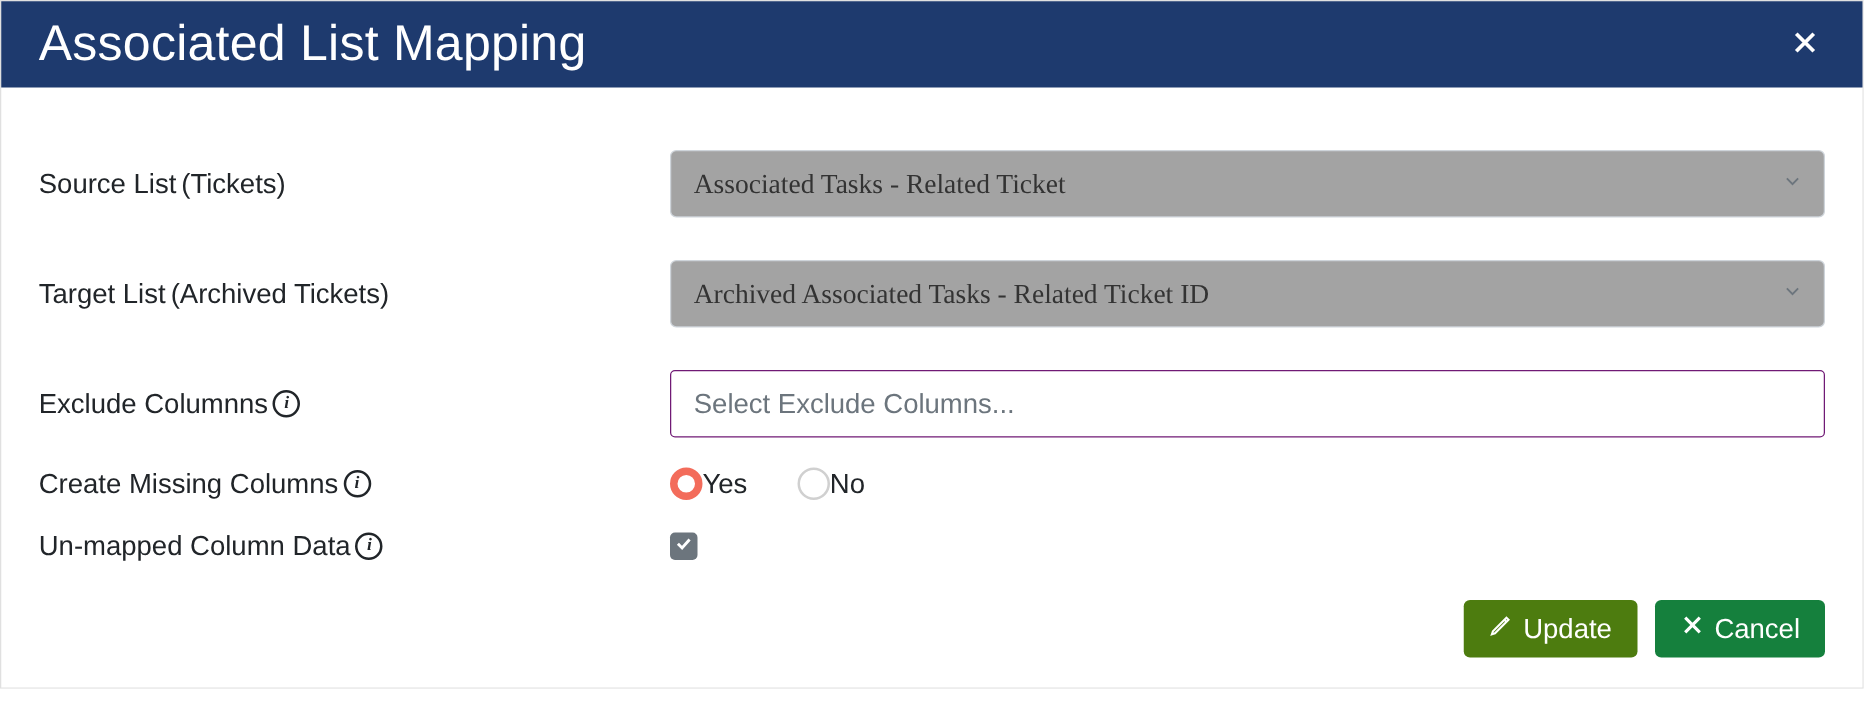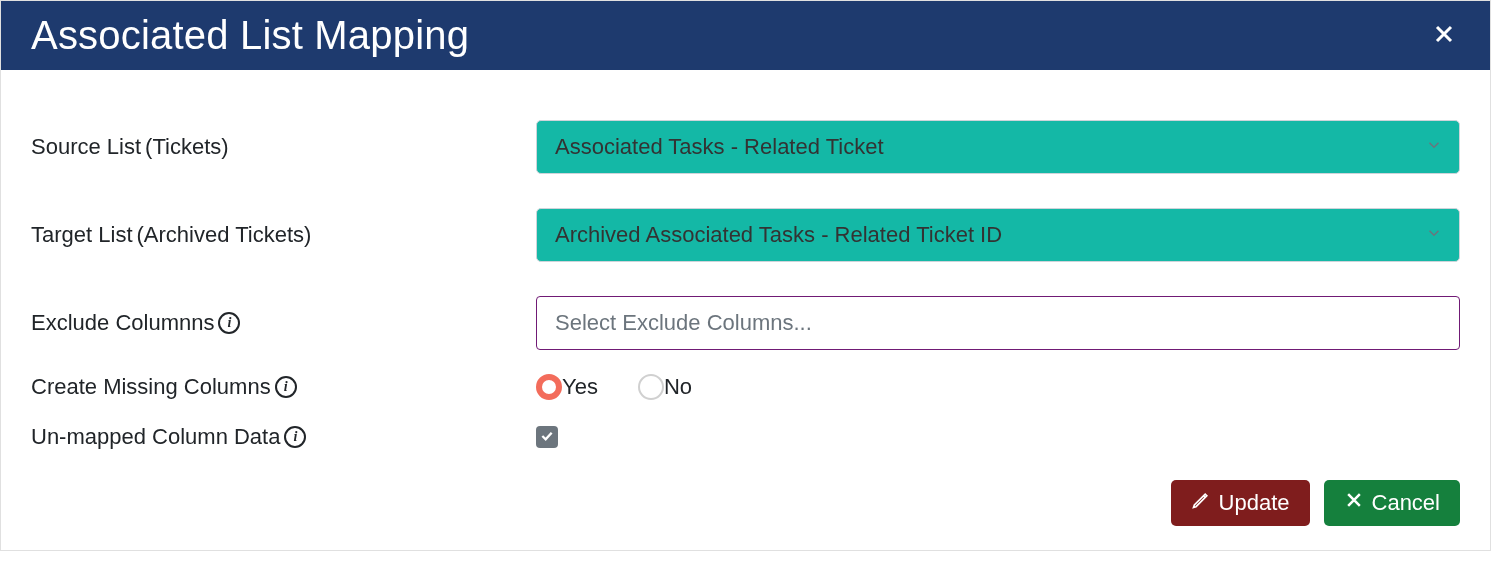--- a/index.html
+++ b/index.html
@@ -25,44 +25,45 @@
       display: inline-flex; align-items: center; justify-content: center;
       width: 22px; height: 22px; border: 2px solid #212529; border-radius: 50%;
       font-family: Georgia, 'Times New Roman', serif; font-weight: bold; font-style: italic;
       font-size: 14px; line-height: 1; user-select: none;
     }
     .control-col { flex: 1; display: flex; align-items: center; gap: 28px; }
     .select-box {
       width: 100%; font-size: 22px; color: #333;
       border: 1px solid #ced4da; border-radius: 5px;
       padding: 13px 44px 13px 18px;
-      background: #14b8a6; cursor: pointer;
+      background: #a3a3a3; cursor: pointer;
       display: flex; justify-content: space-between; align-items: center;
       position: relative;
+      font-family: Liberation Serif, serif;
     }
     .select-box .chev { position: absolute; right: 16px; top: 50%; transform: translateY(-50%); }
     .select-box .chev svg { width: 18px; height: 18px; stroke: #6c757d; stroke-width: 2; fill: none; }
     .multi-select {
       width: 100%; font-size: 22px; color: #6c757d;
       border: 1px solid #701a75; border-radius: 4px;
       padding: 13px 18px; background: #fff; cursor: text;
     }
     .radio-group { display: flex; align-items: center; gap: 40px; }
     .radio-item { display: flex; align-items: center; cursor: pointer; font-size: 22px; }
     .radio-outer { width: 26px; height: 26px; border-radius: 50%; display: flex; align-items: center; justify-content: center; }
     .radio-outer.selected { border: 6px solid #f36c5b; background: #fff; }
     .radio-outer.unselected { border: 2px solid #d0d0d0; background: #fff; }
     .checkbox {
       width: 22px; height: 22px; border-radius: 4px; background: #6c757d;
       display: flex; align-items: center; justify-content: center; cursor: pointer;
     }
     .checkbox svg { width: 16px; height: 16px; stroke: #fff; stroke-width: 3.5; fill: none; }
     .modal-footer { display: flex; justify-content: flex-end; gap: 14px; padding: 0 30px 24px 30px; }
     .btn { display: inline-flex; align-items: center; gap: 8px; padding: 10px 20px; font-size: 22px; border-radius: 5px; border: none; cursor: pointer; color: #fff; }
-    .btn-primary { background: #7f1d1d; }
+    .btn-primary { background: #4d7c0f; }
     .btn-dark { background: #15803d; }
     .btn svg { width: 20px; height: 20px; }
   </style>
 </head>
 <body>
 
 <div class="modal">
   <div class="modal-header">
     <div class="modal-title">Associated List Mapping</div>
     <button class="close-btn">

